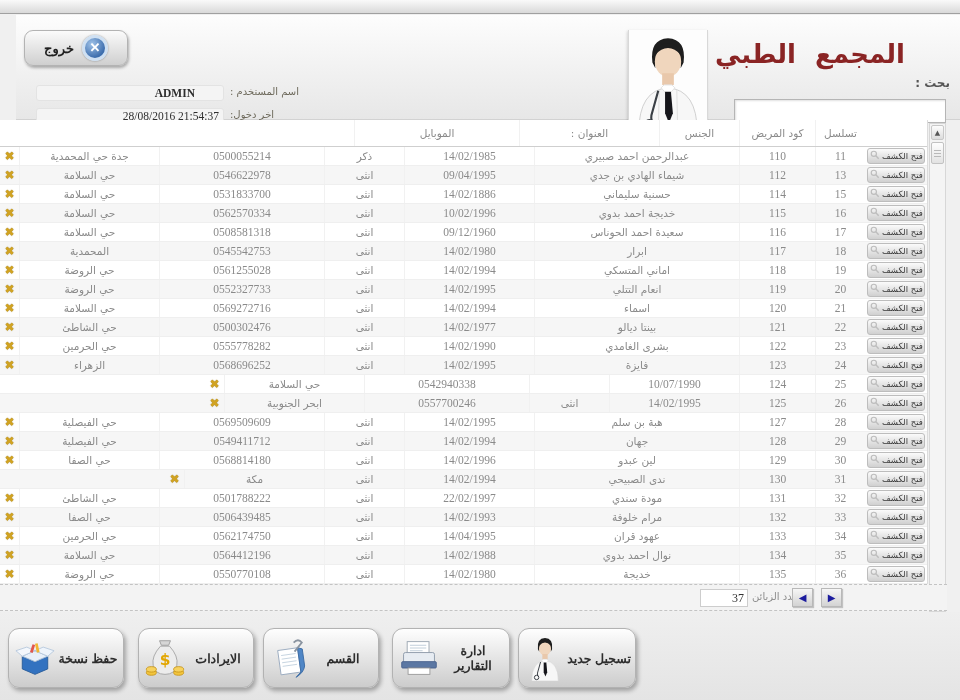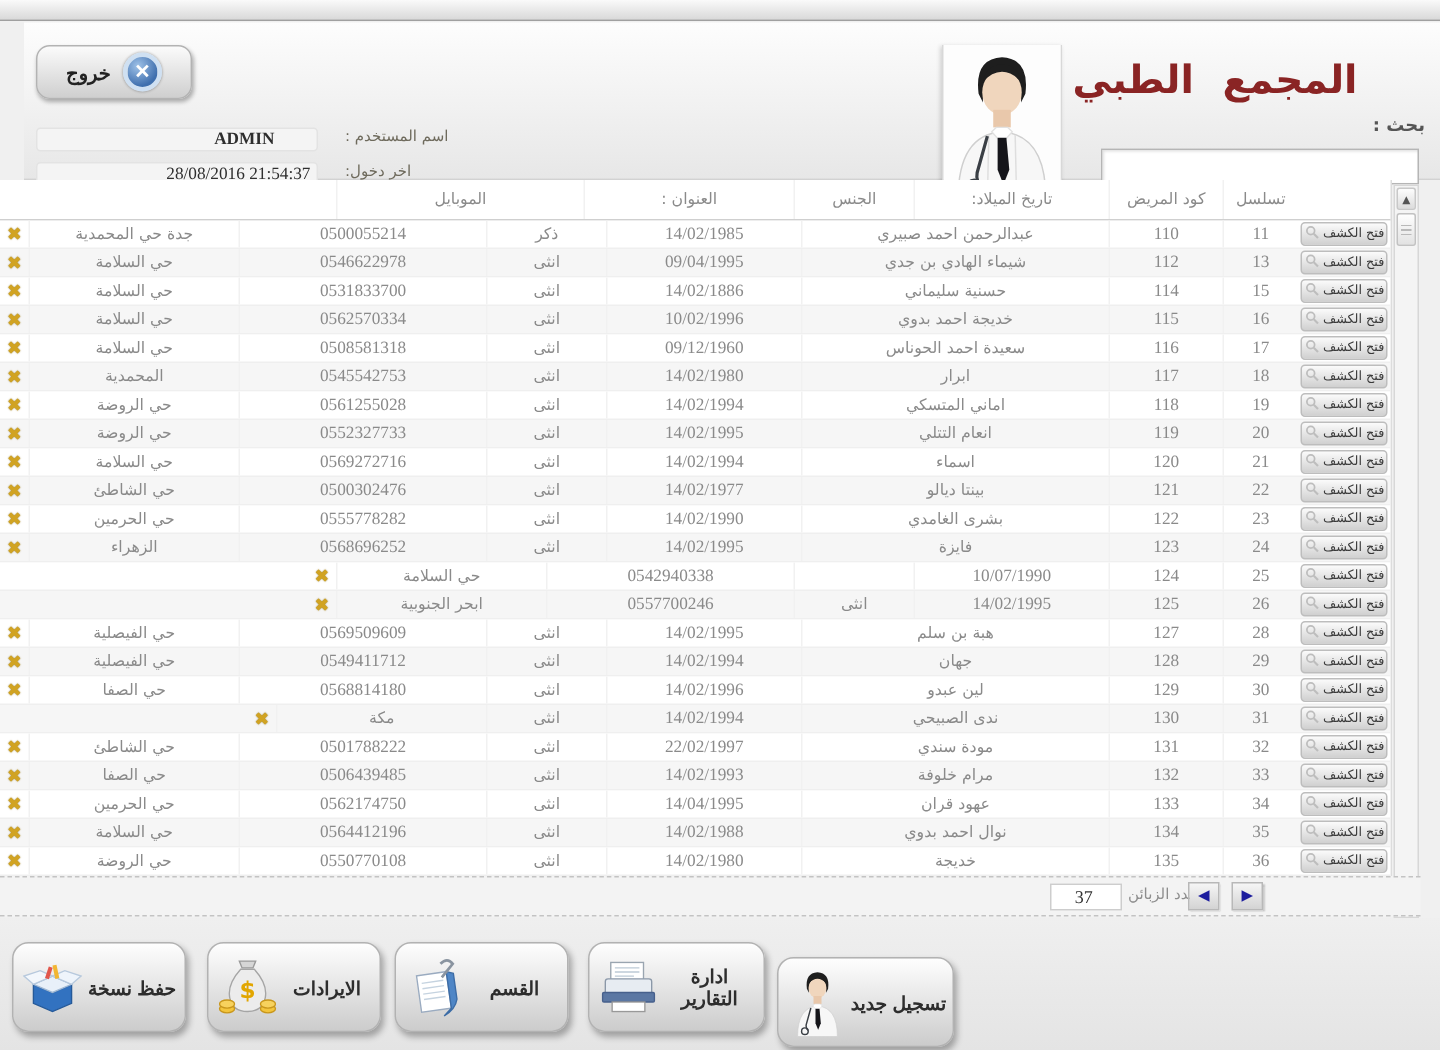--- a/index.html
+++ b/index.html
@@ -16,21 +16,21 @@
     background:linear-gradient(#fdfdfd,#e7e7e7);border-bottom:1px solid #d2d2d2;margin-left:16px;}
   .exit-btn{position:absolute;left:8px;top:15px;width:104px;height:36px;
     display:flex;align-items:center;justify-content:center;gap:8px;
     background:linear-gradient(#fbfbfb,#cfcfcf);border:1px solid #b3b3b3;
     border-radius:9px;box-shadow:1px 2px 3px rgba(0,0,0,.3);cursor:pointer;
     font-size:13px;color:#222;font-weight:bold;}
   .exit-ico{width:26px;height:26px;border-radius:50%;
     background:radial-gradient(circle at 35% 30%, #9fc2e8, #3f6fae 70%);
     border:3px solid #cfe0f2;box-shadow:0 0 2px rgba(0,0,0,.4);
     color:#fff;font-size:13px;line-height:20px;text-align:center;font-weight:bold;}
-  .user-box{position:absolute;left:8px;width:188px;height:16px;background:#f4f4f4;
+  .user-box{position:absolute;left:20px;width:188px;height:16px;background:#f4f4f4;
     border:1px solid #e3e3e3;border-radius:3px;font-family:"Liberation Serif",serif;
     font-size:11.5px;color:#2e2e2e;text-align:right;line-height:14px;}
   .user-box.b1{top:70px;padding-right:28px;font-weight:bold;}
   .user-box.b2{top:93px;padding-right:4px;}
   .user-label{position:absolute;left:214px;width:95px;font-size:10px;font-weight:normal;
     color:#6e6a5c;direction:rtl;text-align:left;}
   .user-label.l1{top:71px;} .user-label.l2{top:94px;}
   .avatar-panel{position:absolute;left:612px;top:15px;width:80px;height:105px;
     background:#fdfdfd;border:1px solid #d8d8d8;border-top:none;
     border-radius:0 0 0 16px;box-shadow:-1px 1px 3px rgba(0,0,0,.15);overflow:hidden;}
@@ -74,38 +74,38 @@
   .sc-up{top:1px;} .sc-down{bottom:1px;}
   .sc-thumb{position:absolute;left:1px;top:18px;width:13px;height:22px;
     background:linear-gradient(#fefefe,#e2e2e2);border:1px solid #c2c2c2;border-radius:2px;cursor:grab;}
   .sc-thumb::after{content:"";position:absolute;left:2px;right:2px;top:7px;height:8px;
     background:repeating-linear-gradient(#b9b9b9 0 1px, transparent 1px 3px);}
   
   .footer-strip{position:absolute;left:0;top:584px;width:947px;height:27px;
     background:#f3f3f3;border-top:1px dashed #c3c3c3;border-bottom:1px dashed #c3c3c3;}
   .count-box{position:absolute;left:700px;top:4px;width:48px;height:18px;background:#fff;
     border:1px solid #cdcdcd;font-family:"Liberation Serif",serif;font-size:12px;color:#333;
-    text-align:center;padding:1px 3px 0 0;}
+    text-align:right;padding:1px 3px 0 0;}
   .count-label{position:absolute;left:752px;top:6px;font-size:10px;color:#8d8d8d;direction:rtl;}
   .nav-btn{position:absolute;top:3px;width:21px;height:19px;background:linear-gradient(#f6f6f6,#d3d3d3);
     border:1px solid #b8b8b8;color:#1c1c9e;font-size:10px;display:flex;align-items:center;
     justify-content:center;cursor:pointer;box-shadow:1px 1px 1px rgba(0,0,0,.2);}
   .nav-prev{left:792px;} .nav-next{left:821px;}
   
   .bottom-band{position:absolute;left:0;top:612px;width:960px;height:88px;
     background:linear-gradient(#efefef,#e4e4e4);}
   .tool-btn{position:absolute;top:16px;height:60px;display:flex;align-items:center;
     background:linear-gradient(#fefefe,#cccccc);border:1px solid #b2b2b2;border-radius:11px;
     box-shadow:2px 3px 4px rgba(0,0,0,.3);cursor:pointer;padding:0 4px;}
   .tool-btn .t-label{flex:1;text-align:center;font-size:12.5px;color:#2d2d2d;
     font-weight:bold;direction:rtl;}
   .tool-btn .t-icon{width:44px;display:flex;justify-content:center;}
   .tb-save{left:8px;width:116px;} .tb-rev{left:138px;width:116px;}
   .tb-dept{left:263px;width:116px;} .tb-rep{left:392px;width:118px;}
-  .tb-new{left:518px;width:118px;margin-top:10px;}
+  .tb-new{left:518px;width:118px;}
 </style>
 </head>
 <body>
 
 <div class="app">
 
   <div class="win-strip"></div>
 
   <div class="header-band">
     <button class="exit-btn">
@@ -138,21 +138,20 @@
     <div class="app-title">المجمع الطبي</div>
     <div class="search-label">بحث :</div>
     <input class="search-input" value="" style="">
   </div>
 
   <div class="grid">
     <div class="grid-header">
       <div class="cell c-open"></div>
       <div class="cell c-serial">تسلسل</div>
       <div class="cell c-code">كود المريض</div>
-      <div class="cell c-dob">تاريخ الميلاد:</div>
       <div class="cell c-gender">الجنس</div>
       <div class="cell c-address">العنوان :</div>
       <div class="cell c-mobile">الموبايل</div>
       <div class="cell c-del"></div>
     </div>
     <div class="grid-rows" id="grid-rows">
         <div class="grid-row">
       <div class="cell c-open">
         <button class="open-btn">
           <span>

